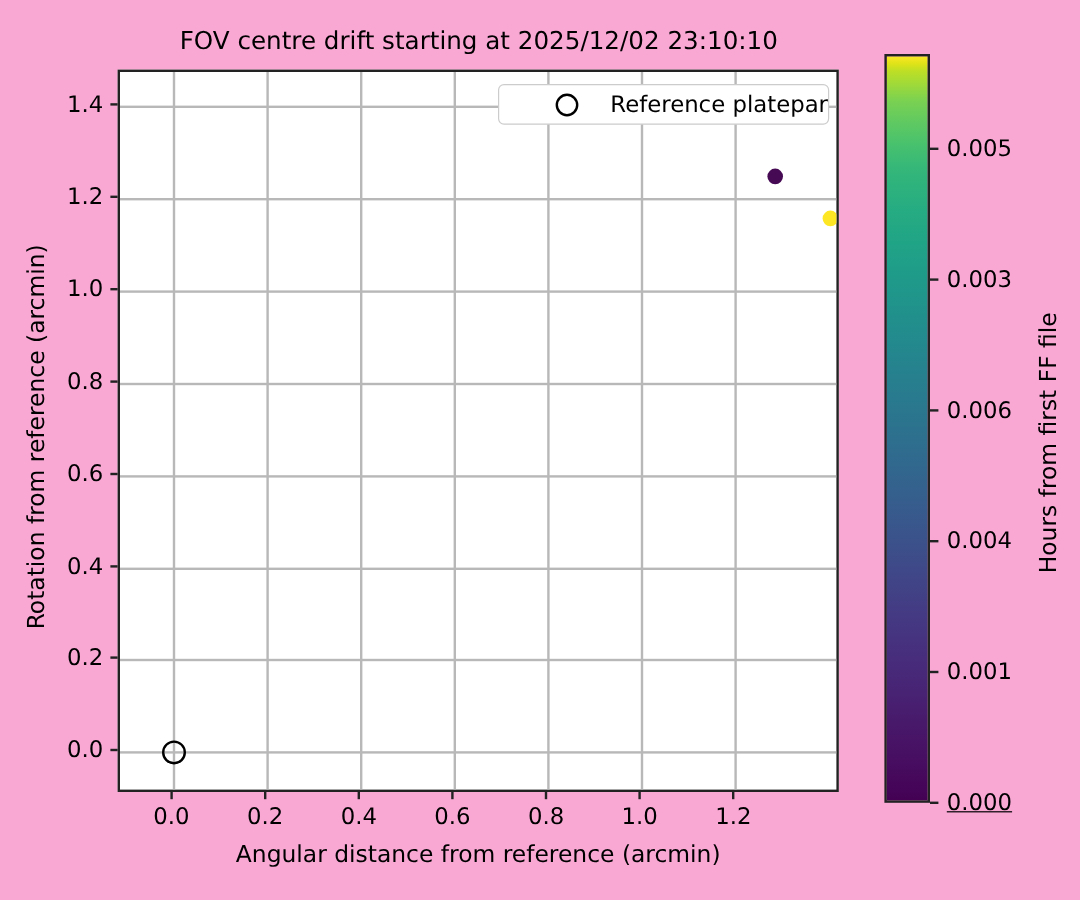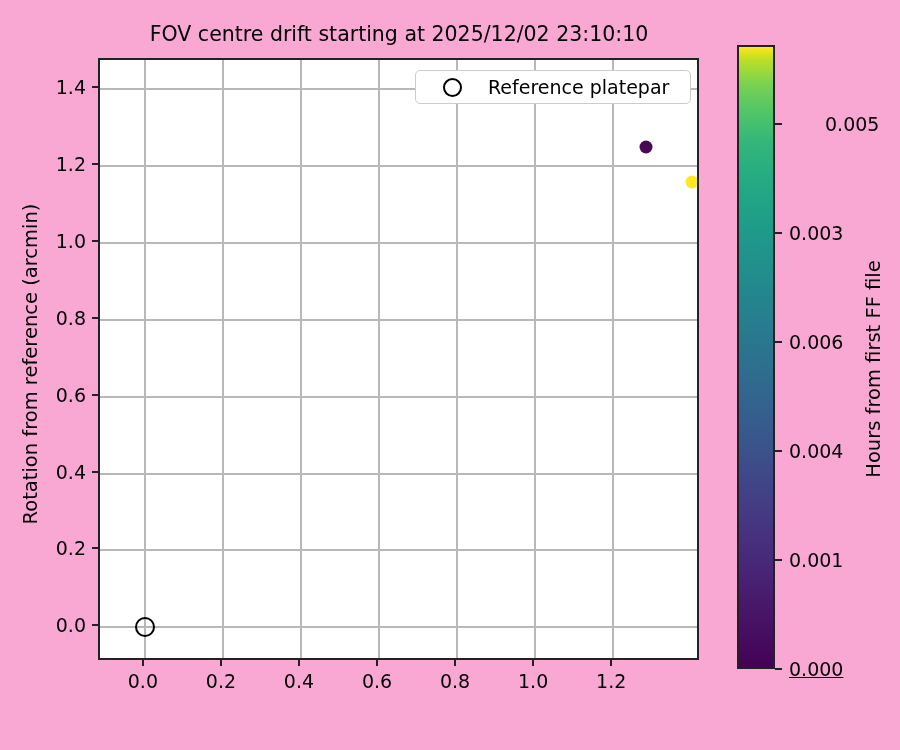--- a/index.html
+++ b/index.html
@@ -148,20 +148,21 @@
     left: 415px;
     top: 70px;
     width: 276px;
     height: 34px;
     background: #ffffff;
     border: 1px solid #cccccc;
     border-radius: 5px;
     box-sizing: border-box;
     display: flex;
     align-items: center;
+    justify-content: flex-end;
   }
   #legend-marker-cell {
     width: 72px;
     display: flex;
     align-items: center;
     justify-content: center;
   }
   #legend-marker {
     width: 19px;
     height: 19px;
@@ -289,20 +290,21 @@
       <div class="ytick-mark" style="left: 92px; top: 317.649px;"></div>
       <div class="ytick-label" style="left: 28px; width: 58px; top: 317.649px;">0.8</div>
       <div class="ytick-mark" style="left: 92px; top: 240.716px;"></div>
       <div class="ytick-label" style="left: 28px; width: 58px; top: 240.716px;">1.0</div>
       <div class="ytick-mark" style="left: 92px; top: 163.783px;"></div>
       <div class="ytick-label" style="left: 28px; width: 58px; top: 163.783px;">1.2</div>
       <div class="ytick-mark" style="left: 92px; top: 86.8498px;"></div>
       <div class="ytick-label" style="left: 28px; width: 58px; top: 86.8498px;">1.4</div>
     </div>
 
+  <div id="xlabel">Angular distance from reference (arcmin)</div>
   <div id="ylabel">Rotation from reference (arcmin)</div>
 
   <div id="legend">
     <div id="legend-marker-cell">
       <div id="legend-marker"></div>
     </div>
     <div id="legend-label">Reference platepar</div>
   </div>
 
   <div id="colorbar-wrap">
@@ -313,17 +315,17 @@
       <div class="cbtick-label" style="top: 669px; text-decoration: underline;">0.000</div>
       <div class="cbtick-mark" style="top: 559.909px;"></div>
       <div class="cbtick-label" style="top: 559.909px;">0.001</div>
       <div class="cbtick-mark" style="top: 450.818px;"></div>
       <div class="cbtick-label" style="top: 450.818px;">0.004</div>
       <div class="cbtick-mark" style="top: 341.727px;"></div>
       <div class="cbtick-label" style="top: 341.727px;">0.006</div>
       <div class="cbtick-mark" style="top: 232.636px;"></div>
       <div class="cbtick-label" style="top: 232.636px;">0.003</div>
       <div class="cbtick-mark" style="top: 123.545px;"></div>
-      <div class="cbtick-label" style="top: 123.545px; margin-left: 36px;">0.005</div>
+      <div class="cbtick-label" style="top: 123.545px;">0.005</div>
     </div>
   <div id="cblabel">Hours from first FF file</div>
 
 </div>
 
 </body></html>

